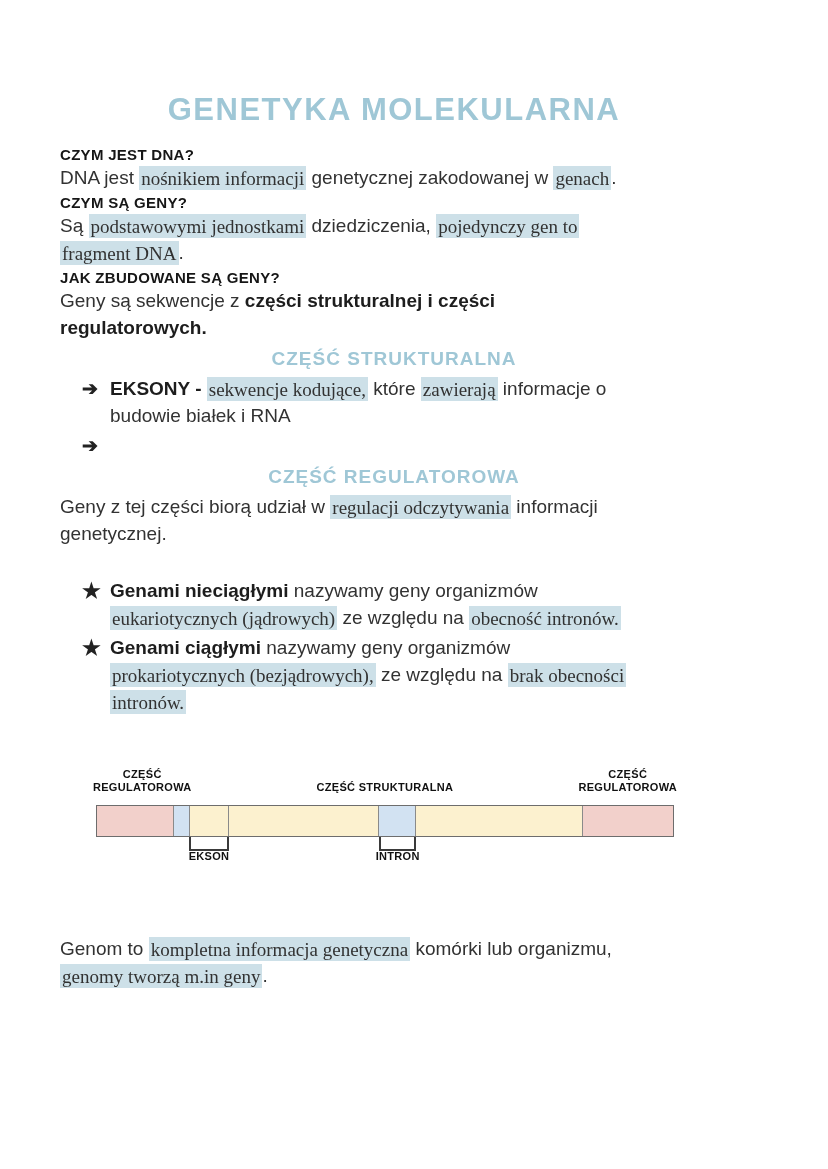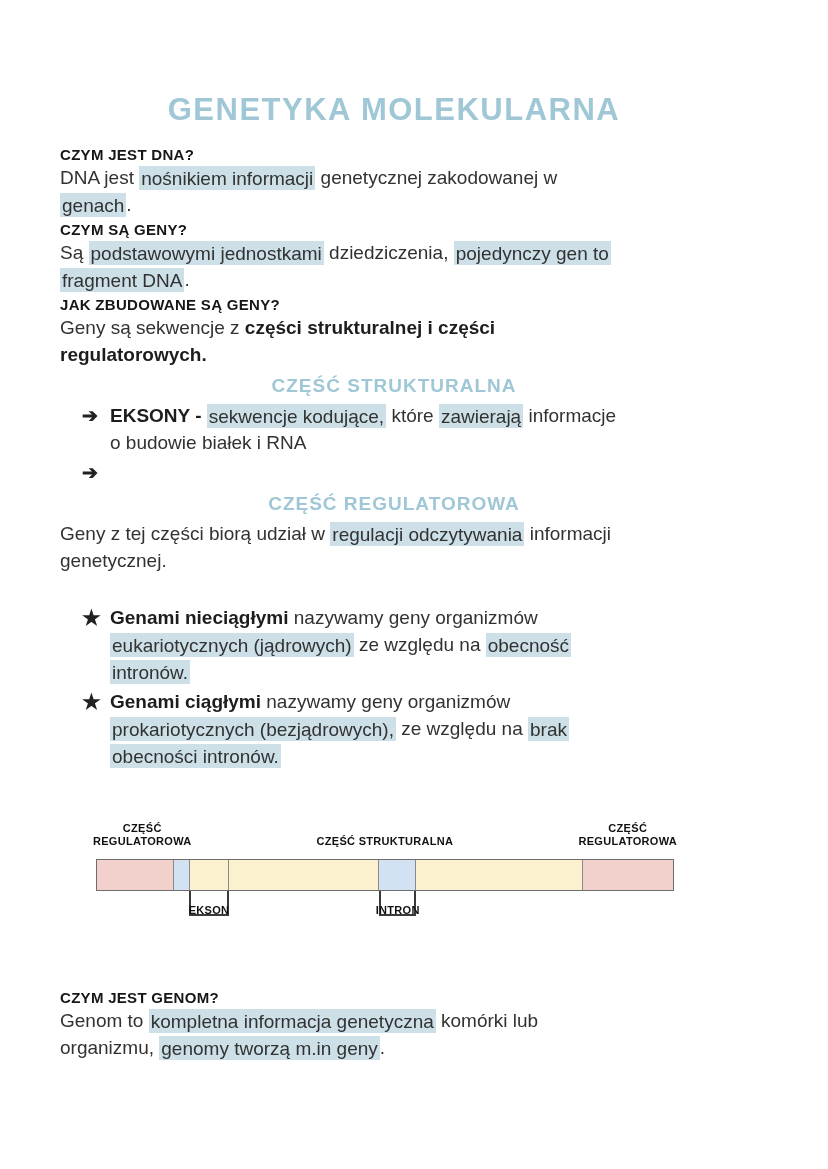--- a/index.html
+++ b/index.html
@@ -37,20 +37,21 @@
     line-height: 27px;
     max-width: 570px;
     margin: 1px 0 3px 0;
   }
 
   .seg-h {
     background: var(--highlight, #cde0e8);
     padding: 1.5px 2px;
     -webkit-box-decoration-break: clone;
     box-decoration-break: clone;
+    font-family: Liberation Serif, serif;
   }
   .seg-b { font-weight: 700; color: #1d1d1d; }
 
   .sub-heading {
     text-align: center;
     font-size: 19px;
     font-weight: 700;
     letter-spacing: 1px;
     color: var(--accent, #9fc7d6);
     margin: 7px 0 5px 0;
@@ -70,21 +71,21 @@
   .dlabel.left   { left: -1%;  width: 18%; }
   .dlabel.center { left: 30%;  width: 40%; }
   .dlabel.right  { right: -1%; width: 18%; }
 
   .gene-bar { display: flex; height: 32px; border: 1px solid #6d6d6d; background: #fff; }
   .bar-seg { height: 100%; border-right: 1px solid #8a8a8a; }
   .bar-seg:last-child { border-right: none; }
 
   .gene-callouts { position: relative; height: 52px; }
   .bracket {
-    position: absolute; top: 0; height: 25px;
+    position: absolute; top: 0; height: 14px;
     border-left: 2px solid #3a3a3a;
     border-right: 2px solid #3a3a3a;
     border-bottom: 2px solid #3a3a3a;
   }
   .bracket-label {
     position: absolute; top: 13px; left: 50%; transform: translateX(-50%);
     font-size: 11px; font-weight: 700; color: #111; white-space: nowrap;
     letter-spacing: 0.3px;
   }
 
@@ -157,17 +158,16 @@
         <div class="bracket" style="left: 16.1%; width: 6.9%;">
           <span class="bracket-label">EKSON</span>
         </div>
         <div class="bracket" style="left: 49%; width: 6.4%;">
           <span class="bracket-label">INTRON</span>
         </div>
       </div>
   </figure>
 
   <section class="genom-section">
-    <h2 class="q-heading">CZYM JEST GENOM?</h2>
     <p class="body-text"><span>Genom to </span><span class="seg-h">kompletna informacja genetyczna</span><span> komórki lub organizmu, </span><span class="seg-h">genomy tworzą m.in geny</span><span>.</span></p>
   </section>
 
 </div>
 
 </body></html>

